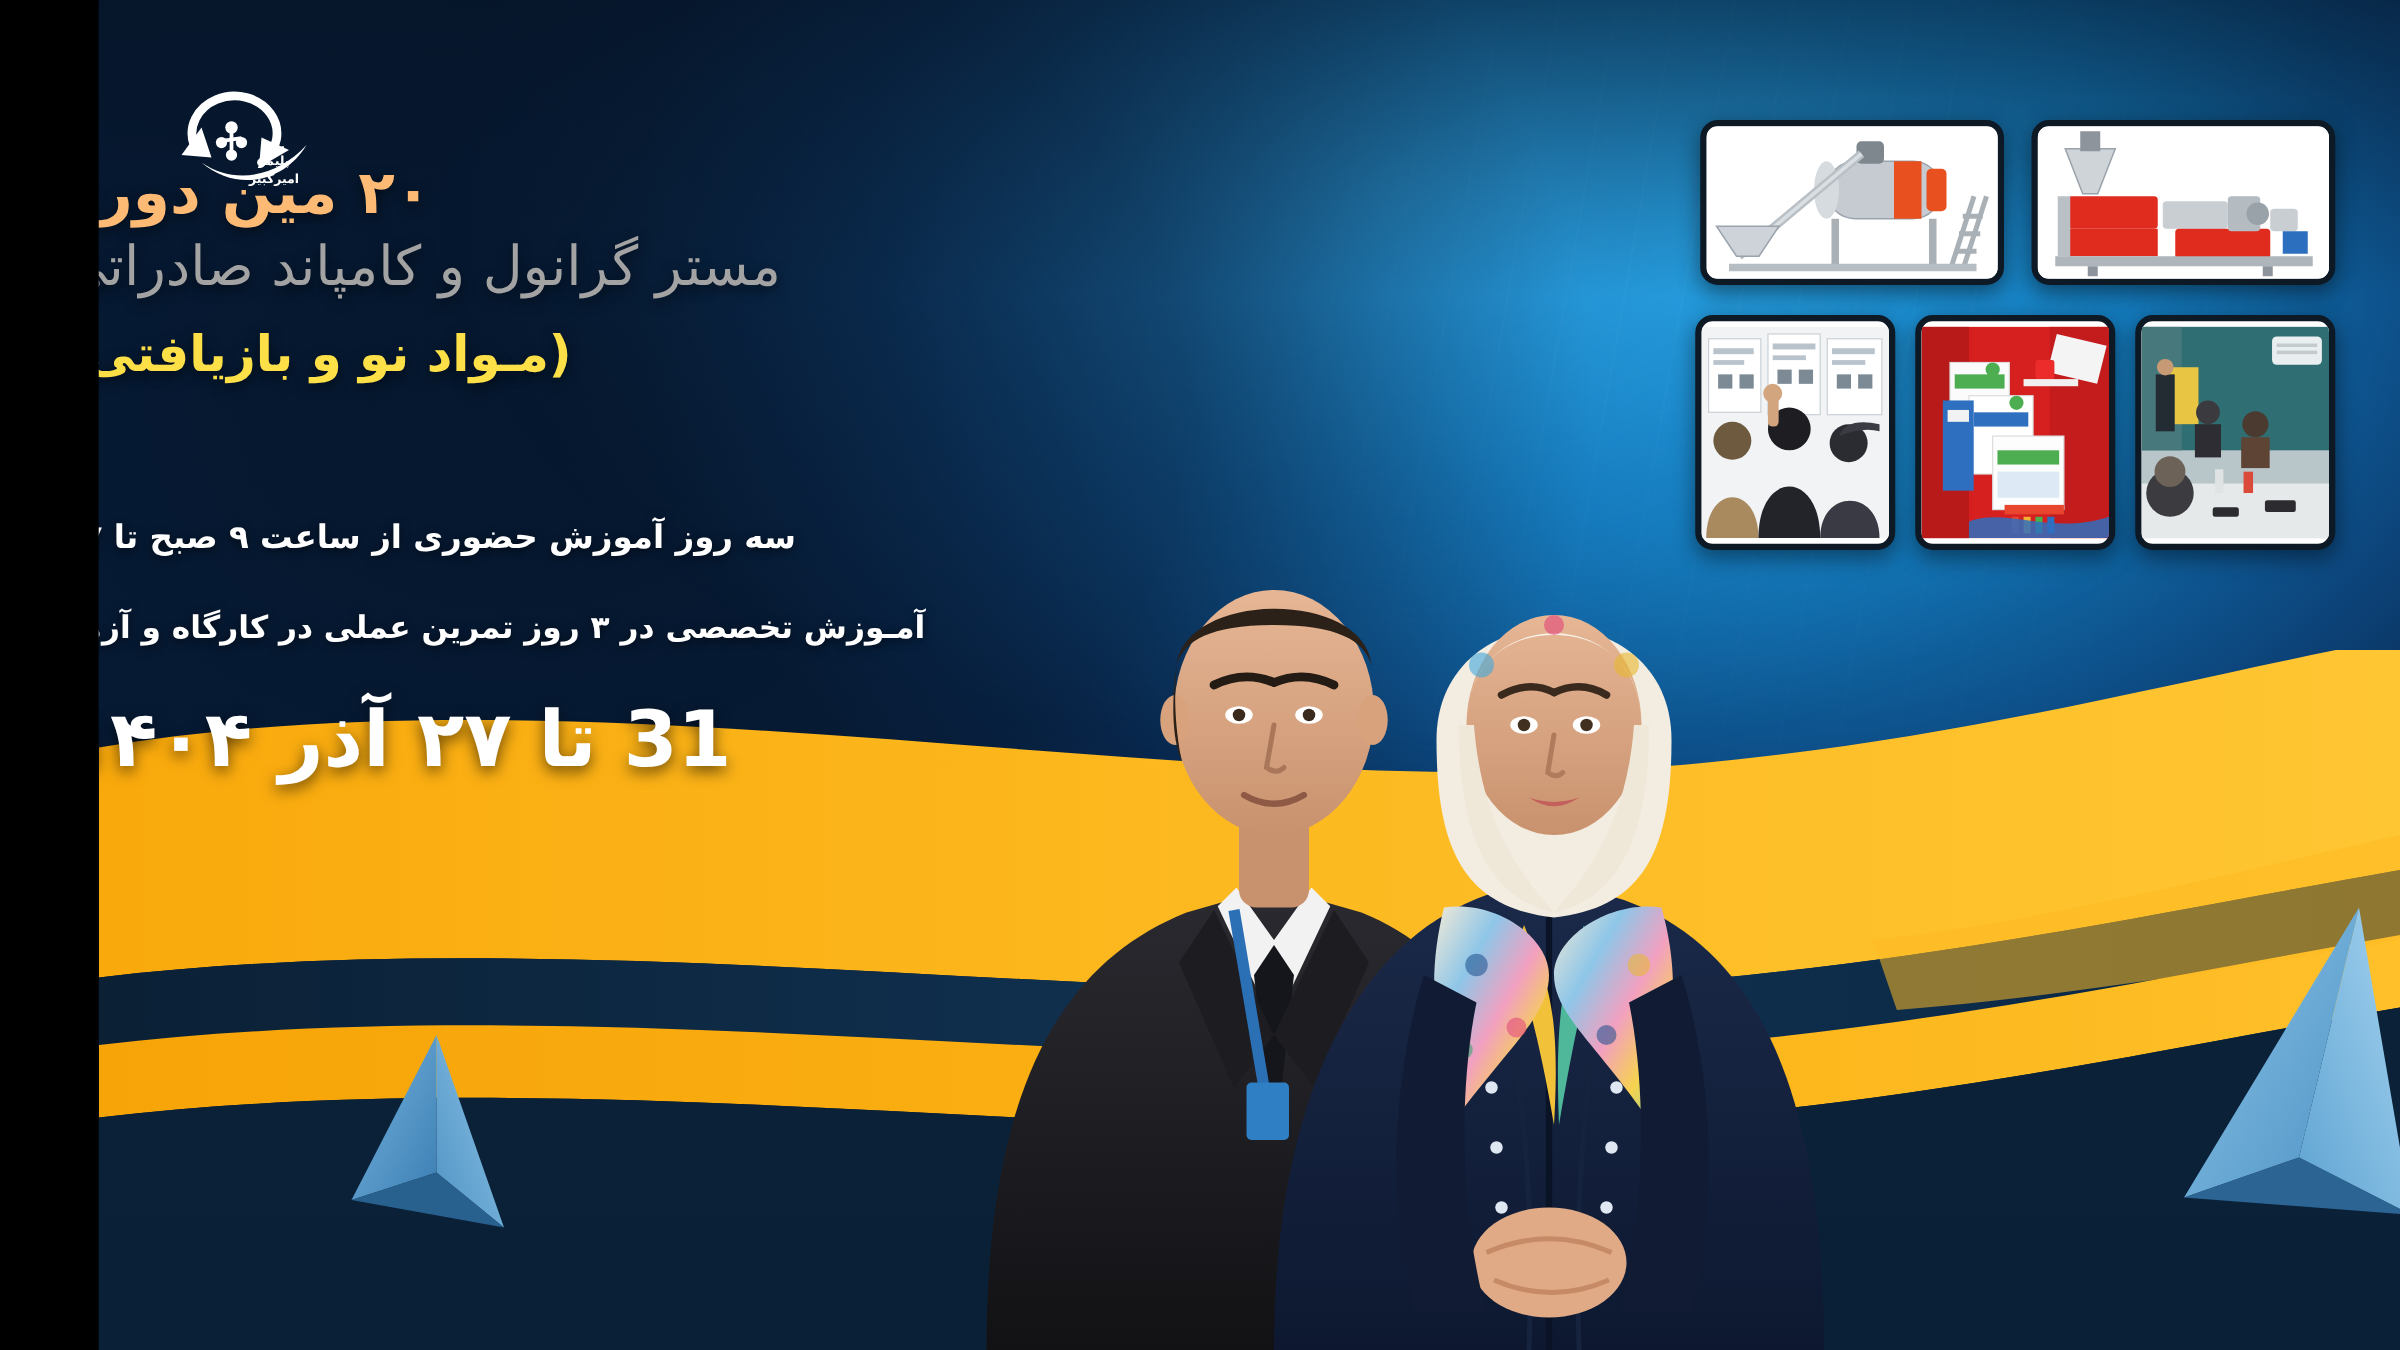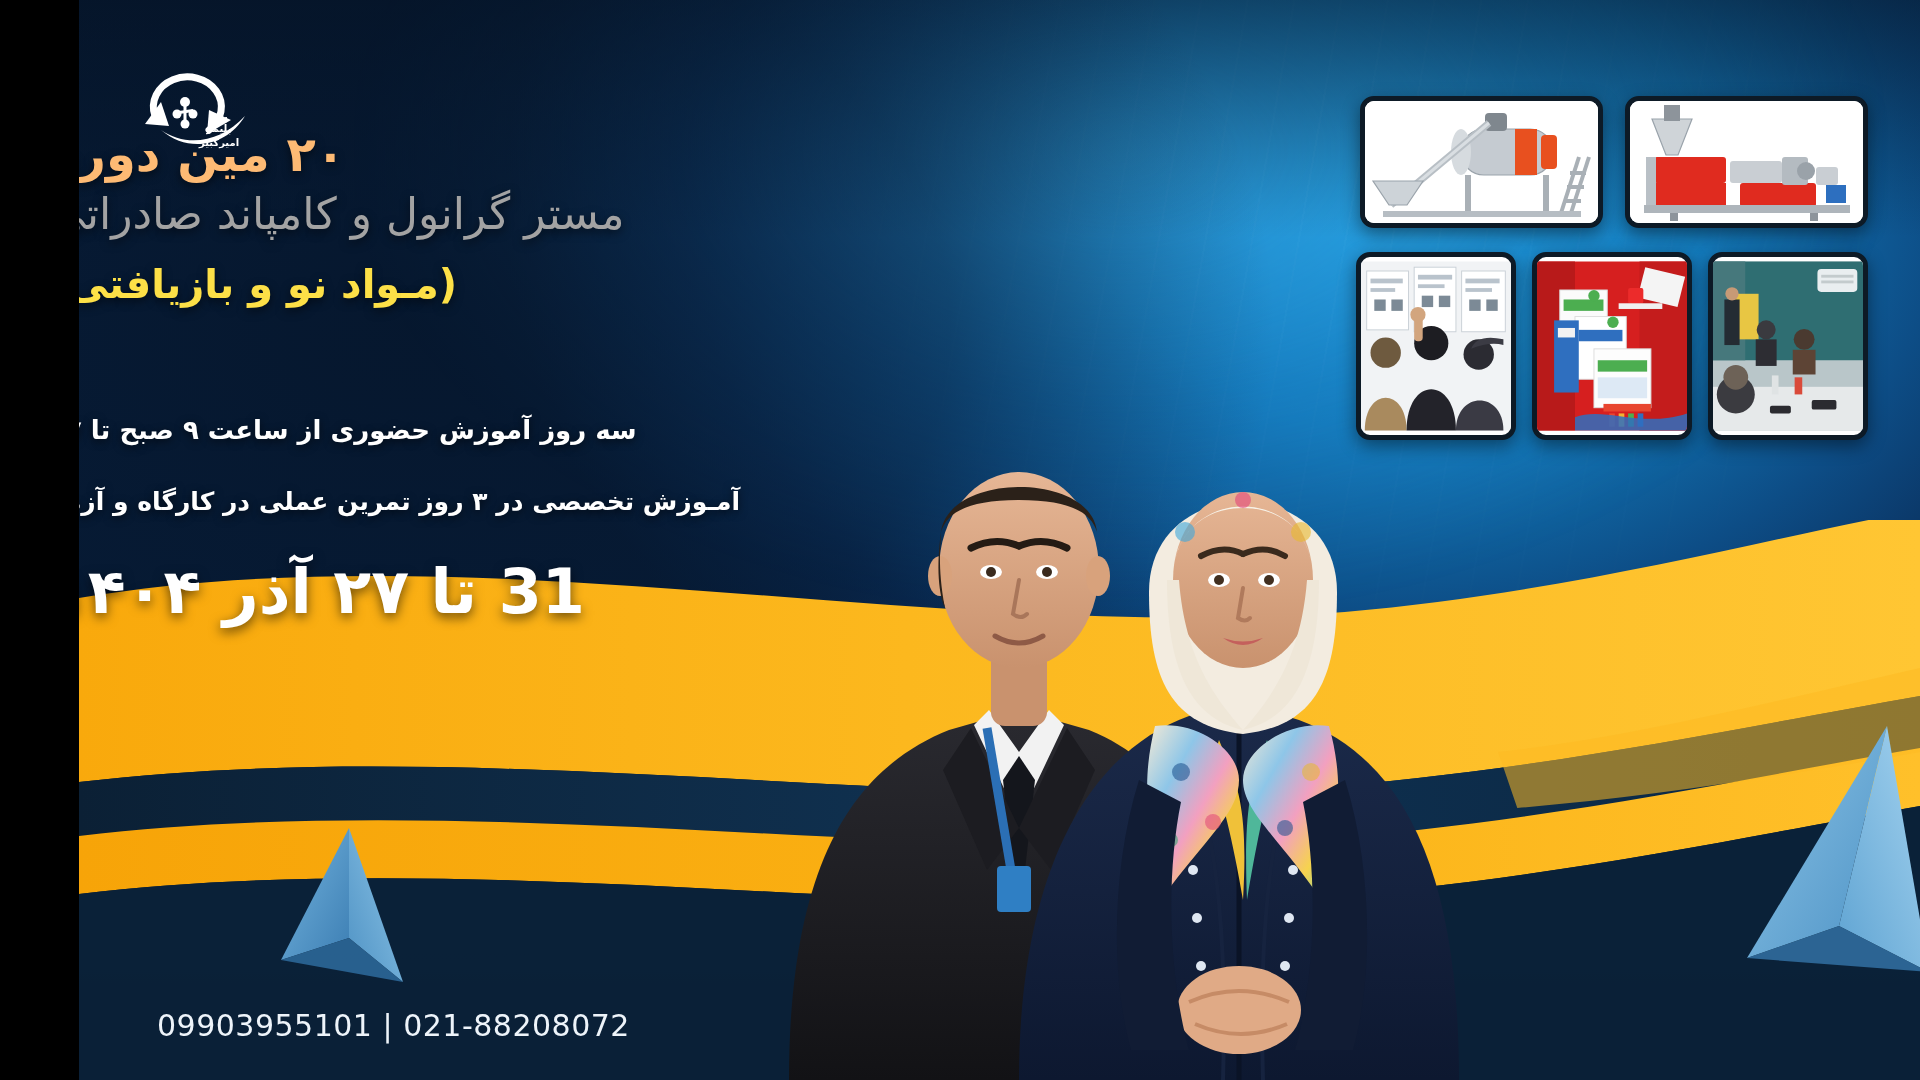--- a/index.html
+++ b/index.html
@@ -533,15 +533,14 @@
           <path d="M150,82 q-28,-6 -34,10 q20,-8 34,-4 Z" fill="#3b3b44"></path>
           <path d="M100,178 C100,136 150,136 150,178 Z" fill="#3a3a44"></path>
 
           <rect x="56" y="58" width="9" height="26" rx="4" fill="#d2a57e"></rect>
           <circle cx="60" cy="56" r="8" fill="#d2a57e"></circle>
         </svg>
       </div>
     </div>
   </div>
 
-  <div class="phone">09903955101 | 021-88208072</div>
 
 </div>
 
 </body></html>

